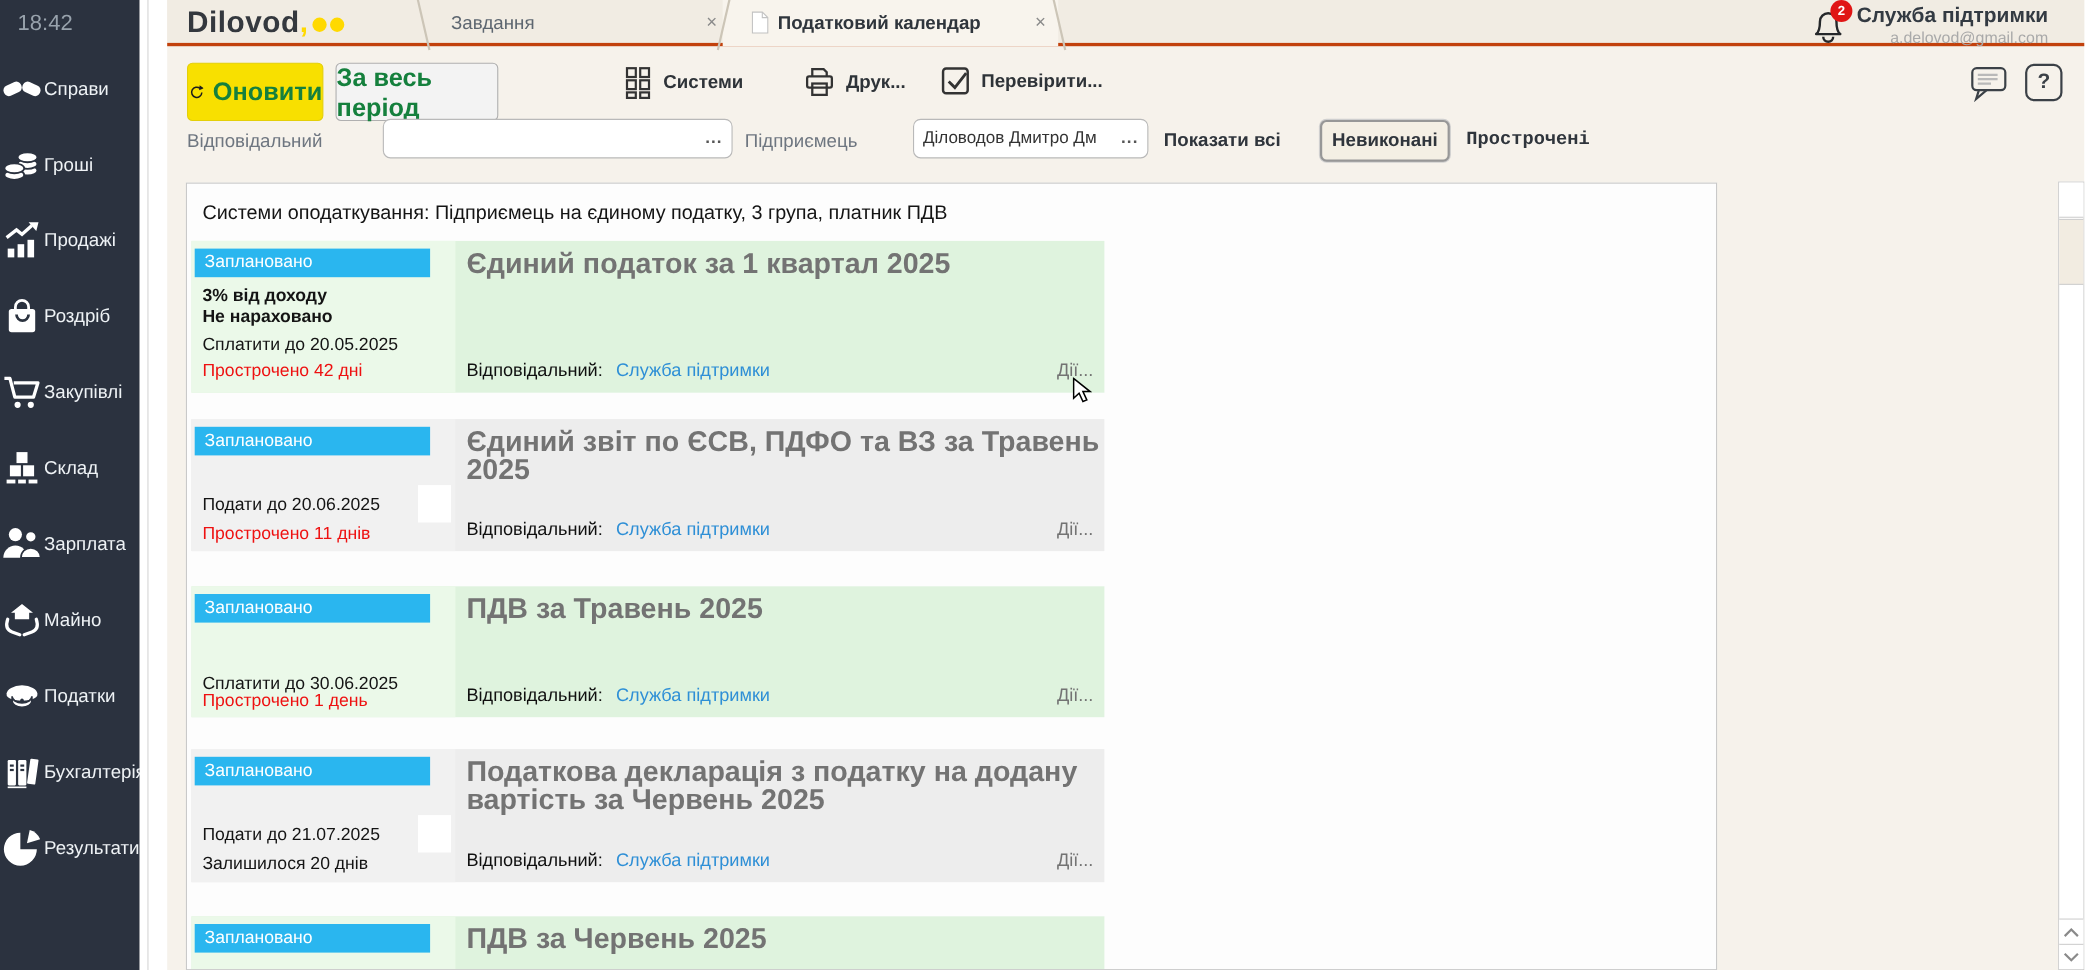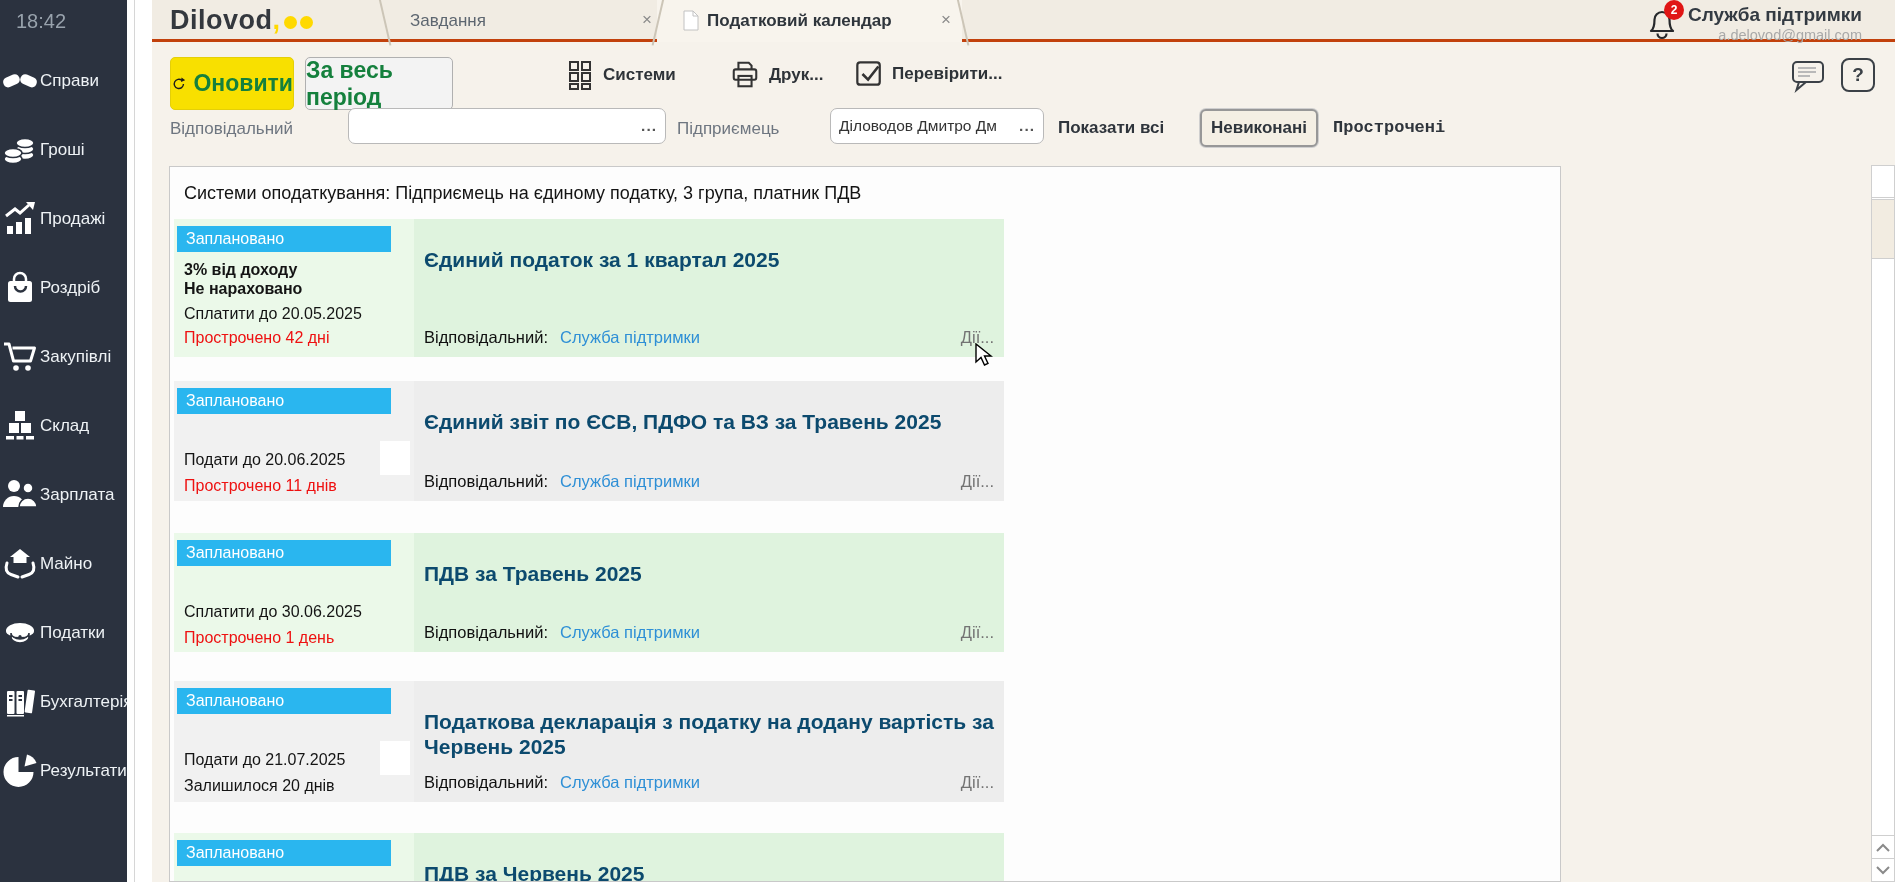--- a/index.html
+++ b/index.html
@@ -66,22 +66,22 @@
   .card.gray  { background:#ededed; }
   .card-left { position:absolute; left:0; top:0; width:240px; height:100%; }
   .card.green .card-left { background:#ebf9e9; }
   .card.gray  .card-left { background:#f1f1f1; }
   .status-bar { position:absolute; left:3px; top:7px; width:214px; height:26px; line-height:26px; padding-left:9px;
                 background:#2ab6ef; color:#ffffff; font-size:16px; }
   .lline { position:absolute; left:10px; font-size:16px; color:#141414; white-space:nowrap; }
   .lline.bold { font-weight:bold; }
   .lline.red { color:#ee1111; }
   .notch { position:absolute; left:206px; width:30px; height:34px; background:#ffffff; }
-  .card-title { position:absolute; left:250px; top:28px; width:580px; font-size:21px; line-height:25px;
-                font-weight:bold; color:#0c4a6e; }
+  .card-title { position:absolute; left:250px; top:8px; width:580px; font-size:26px; line-height:25px;
+                font-weight:bold; color:#737373; }
   .card-foot { position:absolute; left:250px; right:10px; bottom:10px; display:flex; align-items:baseline; font-size:16.5px; }
   .resp-label { color:#101010; }
   .resp-link { color:#2e8fd6; margin-left:12px; cursor:pointer; }
   .actions-link { margin-left:auto; color:#737373; font-weight:normal; cursor:pointer; }
 
   
   .vscroll { position:absolute; left:1871px; top:165px; width:24px; height:717px; background:#ffffff;
              border:1px solid #cfcfcf; }
   .vs-topbtn { position:absolute; left:0; top:0; width:22px; height:32px; border-bottom:1px solid #cfcfcf; background:#fff; cursor:pointer; }
   .vs-thumb { position:absolute; left:0; top:33px; width:22px; height:60px; background:#f2ece1;
@@ -370,21 +370,21 @@
         <div class="card-foot">
           <span class="resp-label">Відповідальний:</span>
           <span class="resp-link">Служба підтримки</span>
           <span class="actions-link">Дії...</span>
         </div>
       </div>
 
       <div class="card green" style="top:366px; height:119px;">
         <div class="card-left">
           <div class="status-bar">Заплановано</div>
-          <div class="lline" style="top:70px;">Сплатити до 30.06.2025</div>
+          <div class="lline" style="top:80px;">Сплатити до 30.06.2025</div>
           <div class="lline red" style="top:96px;">Прострочено 1 день</div>
         </div>
         <div class="card-title">ПДВ за Травень 2025</div>
         <div class="card-foot">
           <span class="resp-label">Відповідальний:</span>
           <span class="resp-link">Служба підтримки</span>
           <span class="actions-link">Дії...</span>
         </div>
       </div>
 

